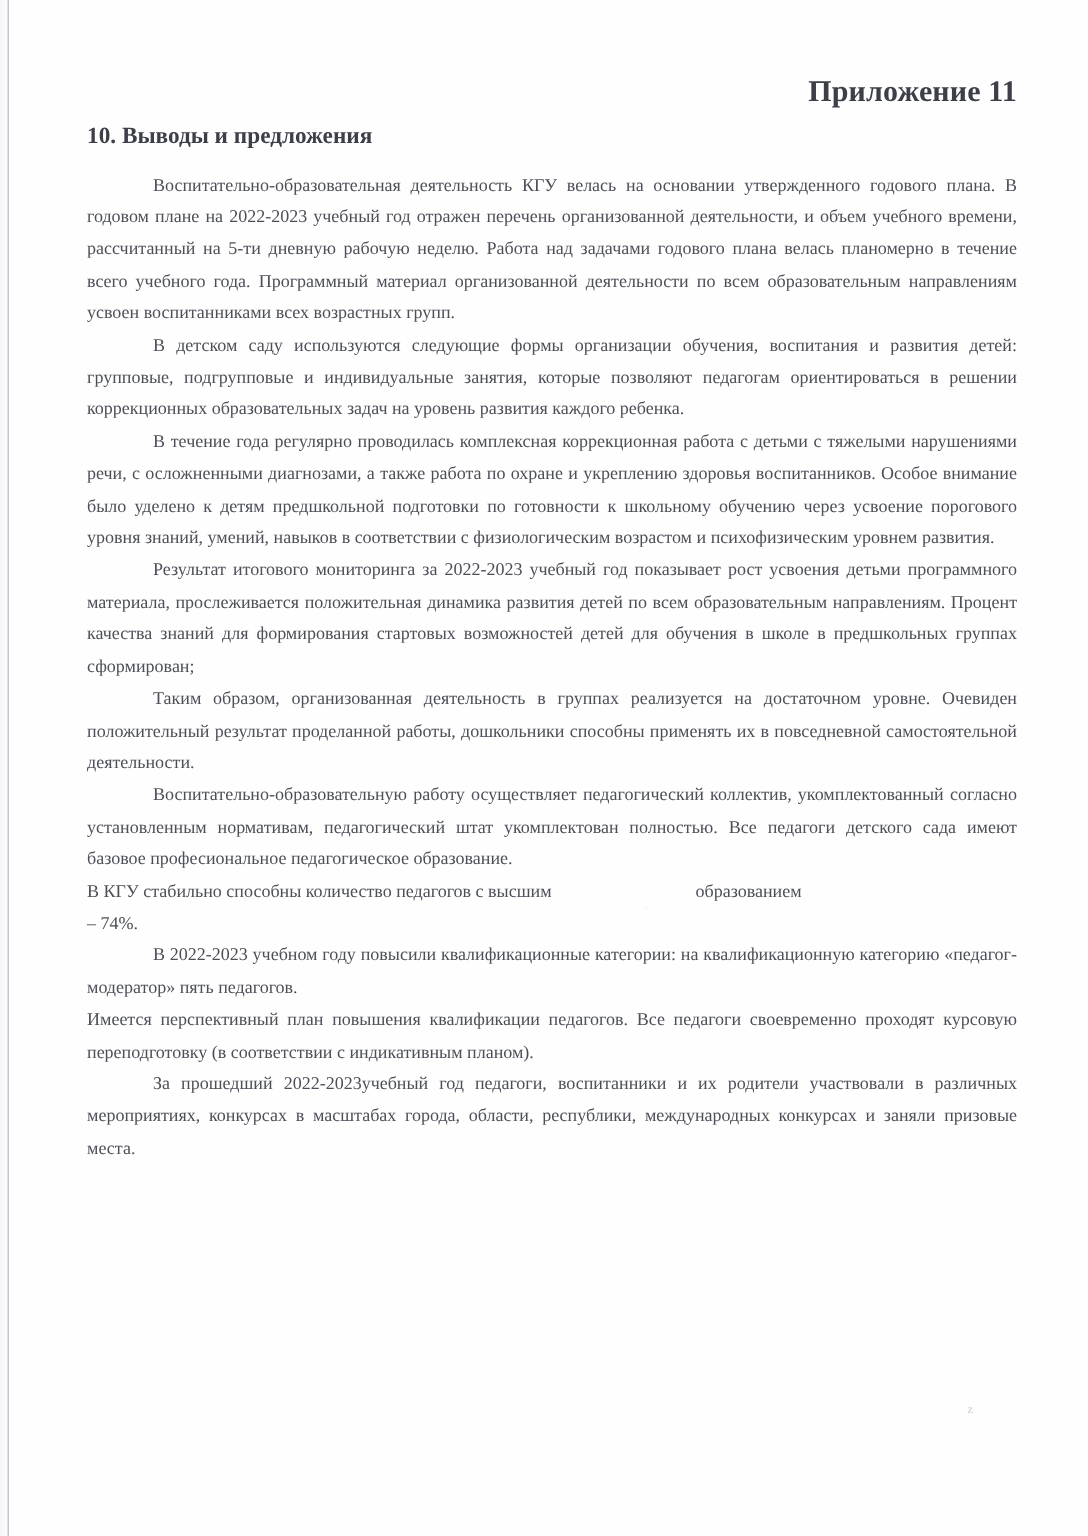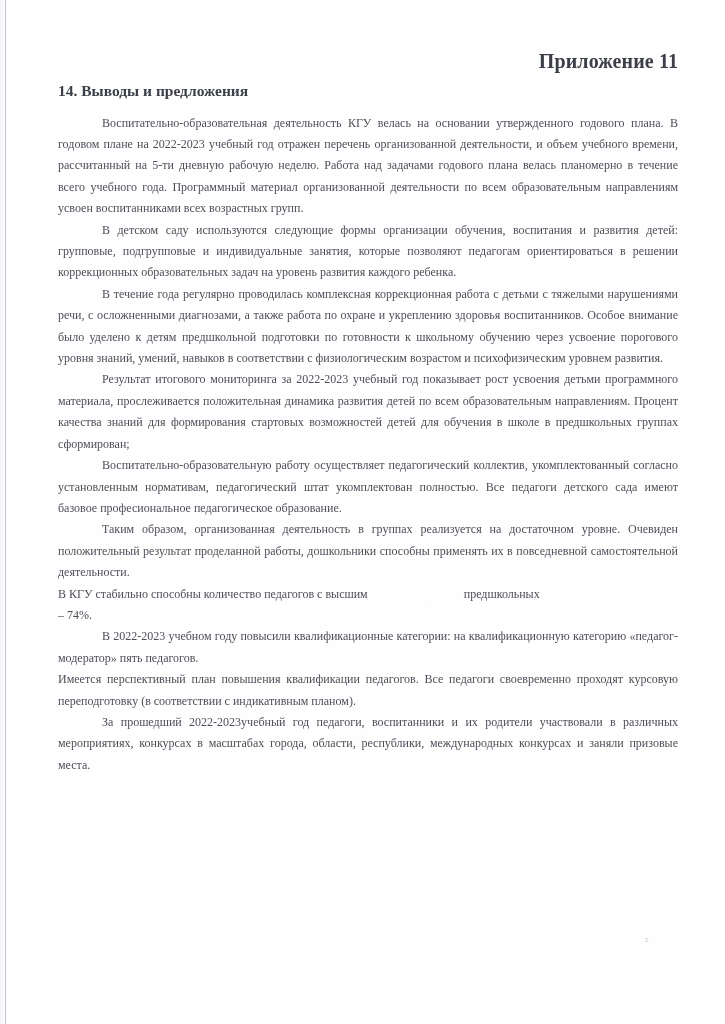--- a/index.html
+++ b/index.html
@@ -114,38 +114,38 @@
 
 <div class="page">
 
   <div class="scan-edge-left-soft"></div>
   <div class="scan-edge-left"></div>
 
   <div class="content">
 
     <div class="doc-header">Приложение 11</div>
 
-    <div class="section-title">14. Выводы и предложения</div>
+    <div class="section-title">10. Выводы и предложения</div>
 
     <div class="body-block">
 
       <p class="para">Воспитательно-образовательная деятельность КГУ велась на основании утвержденного годового  плана. В годовом плане на 2022-2023 учебный год отражен перечень организованной деятельности, и объем учебного времени, рассчитанный на 5-ти дневную рабочую неделю. Работа над задачами годового плана велась планомерно в течение всего учебного года. Программный материал организованной деятельности по всем образовательным направлениям усвоен воспитанниками всех возрастных групп.</p>
 
       <p class="para">В детском саду  используются  следующие формы организации обучения, воспитания и развития   детей: групповые, подгрупповые и индивидуальные занятия, которые    позволяют педагогам    ориентироваться в    решении коррекционных образовательных задач на уровень развития каждого ребенка.</p>
 
       <p class="para">В течение года регулярно проводилась комплексная коррекционная  работа с детьми с тяжелыми нарушениями речи, с осложненными диагнозами,  а также работа по охране и укреплению здоровья воспитанников. Особое внимание было уделено к детям предшкольной подготовки по готовности к школьному обучению через усвоение порогового уровня знаний, умений, навыков в соответствии с физиологическим возрастом и психофизическим уровнем развития.</p>
 
       <p class="para">Результат итогового мониторинга  за 2022-2023  учебный год  показывает рост усвоения детьми программного материала, прослеживается положительная динамика развития детей   по всем образовательным направлениям. Процент качества знаний для формирования стартовых возможностей детей для обучения в школе в предшкольных группах сформирован;</p>
 
+      <p class="para">Таким образом, организованная   деятельность в группах реализуется на достаточном уровне. Очевиден положительный результат проделанной работы, дошкольники  способны  применять  их  в  повседневной  самостоятельной деятельности.</p>
+
       <p class="para">Воспитательно-образовательную  работу  осуществляет  педагогический коллектив,   укомплектованный    согласно  установленным   нормативам, педагогический штат укомплектован полностью. Все педагоги детского сада имеют базовое професиональное педагогическое образование.</p>
 
-      <p class="para">Таким образом, организованная   деятельность в группах реализуется на достаточном уровне. Очевиден положительный результат проделанной работы, дошкольники  способны  применять  их  в  повседневной  самостоятельной деятельности.</p>
-
       <p class="para no-indent last-left">
-        <span>В КГУ стабильно способны количество педагогов с высшим</span><span class="wide-gap"></span><span>предшкольных</span><br>
+        <span>В КГУ стабильно способны количество педагогов с высшим</span><span class="wide-gap"></span><span>образованием</span><br>
         <span class="nowrap-pct">– 74%.</span>
       </p>
 
       <p class="para">В 2022-2023 учебном году повысили квалификационные категории: на квалификационную категорию «педагог-модератор» пять педагогов.</p>
 
       <p class="para no-indent">Имеется перспективный план повышения квалификации педагогов. Все педагоги своевременно    проходят    курсовую    переподготовку    (в    соответствии    с индикативным планом).</p>
 
       <p class="para">За прошедший 2022-2023учебный год педагоги, воспитанники и их родители участвовали в различных мероприятиях, конкурсах в масштабах города, области, республики, международных конкурсах и заняли призовые места.</p>
 
 

